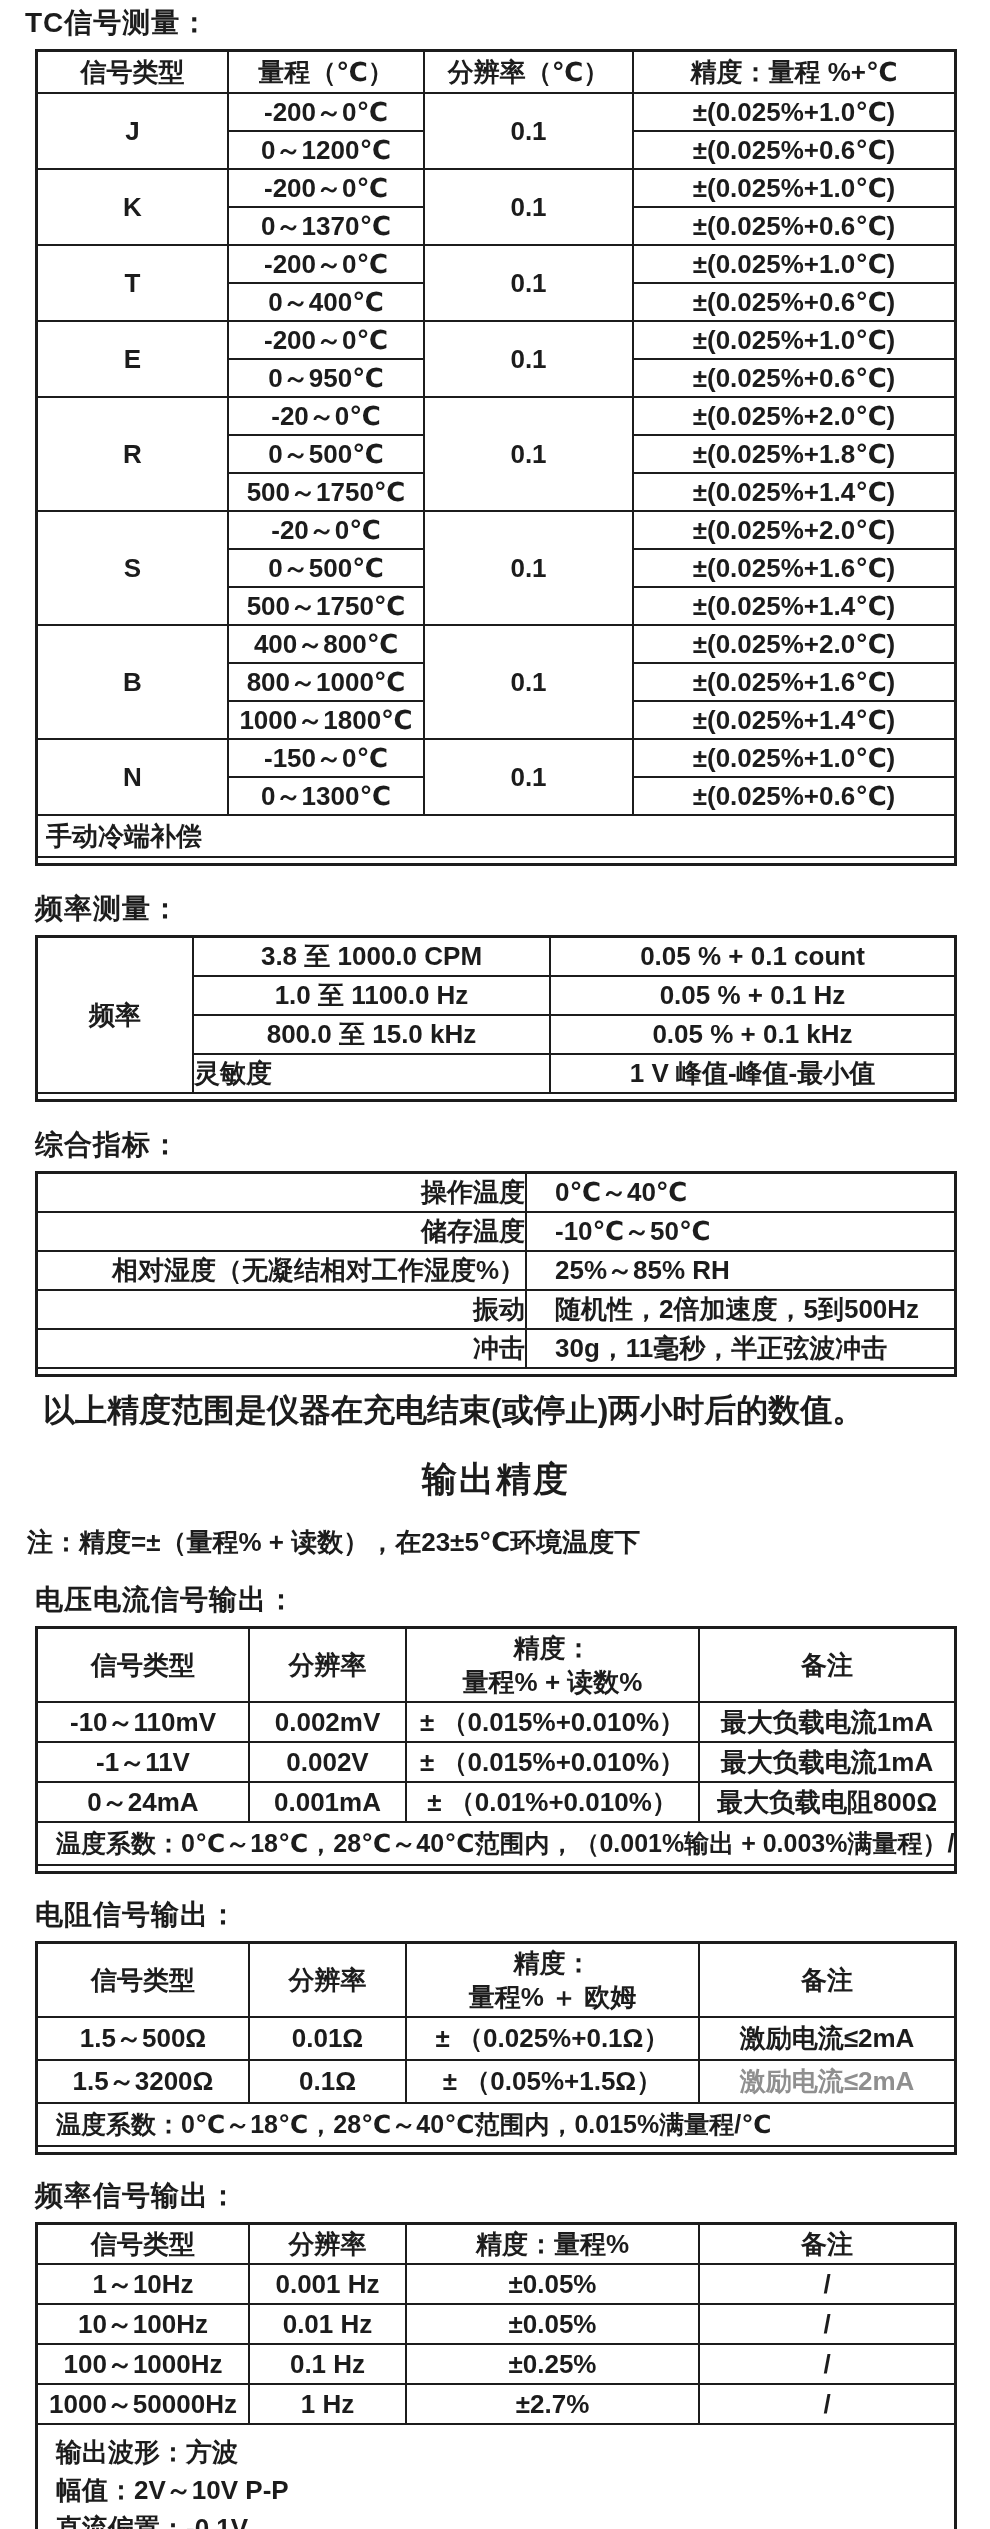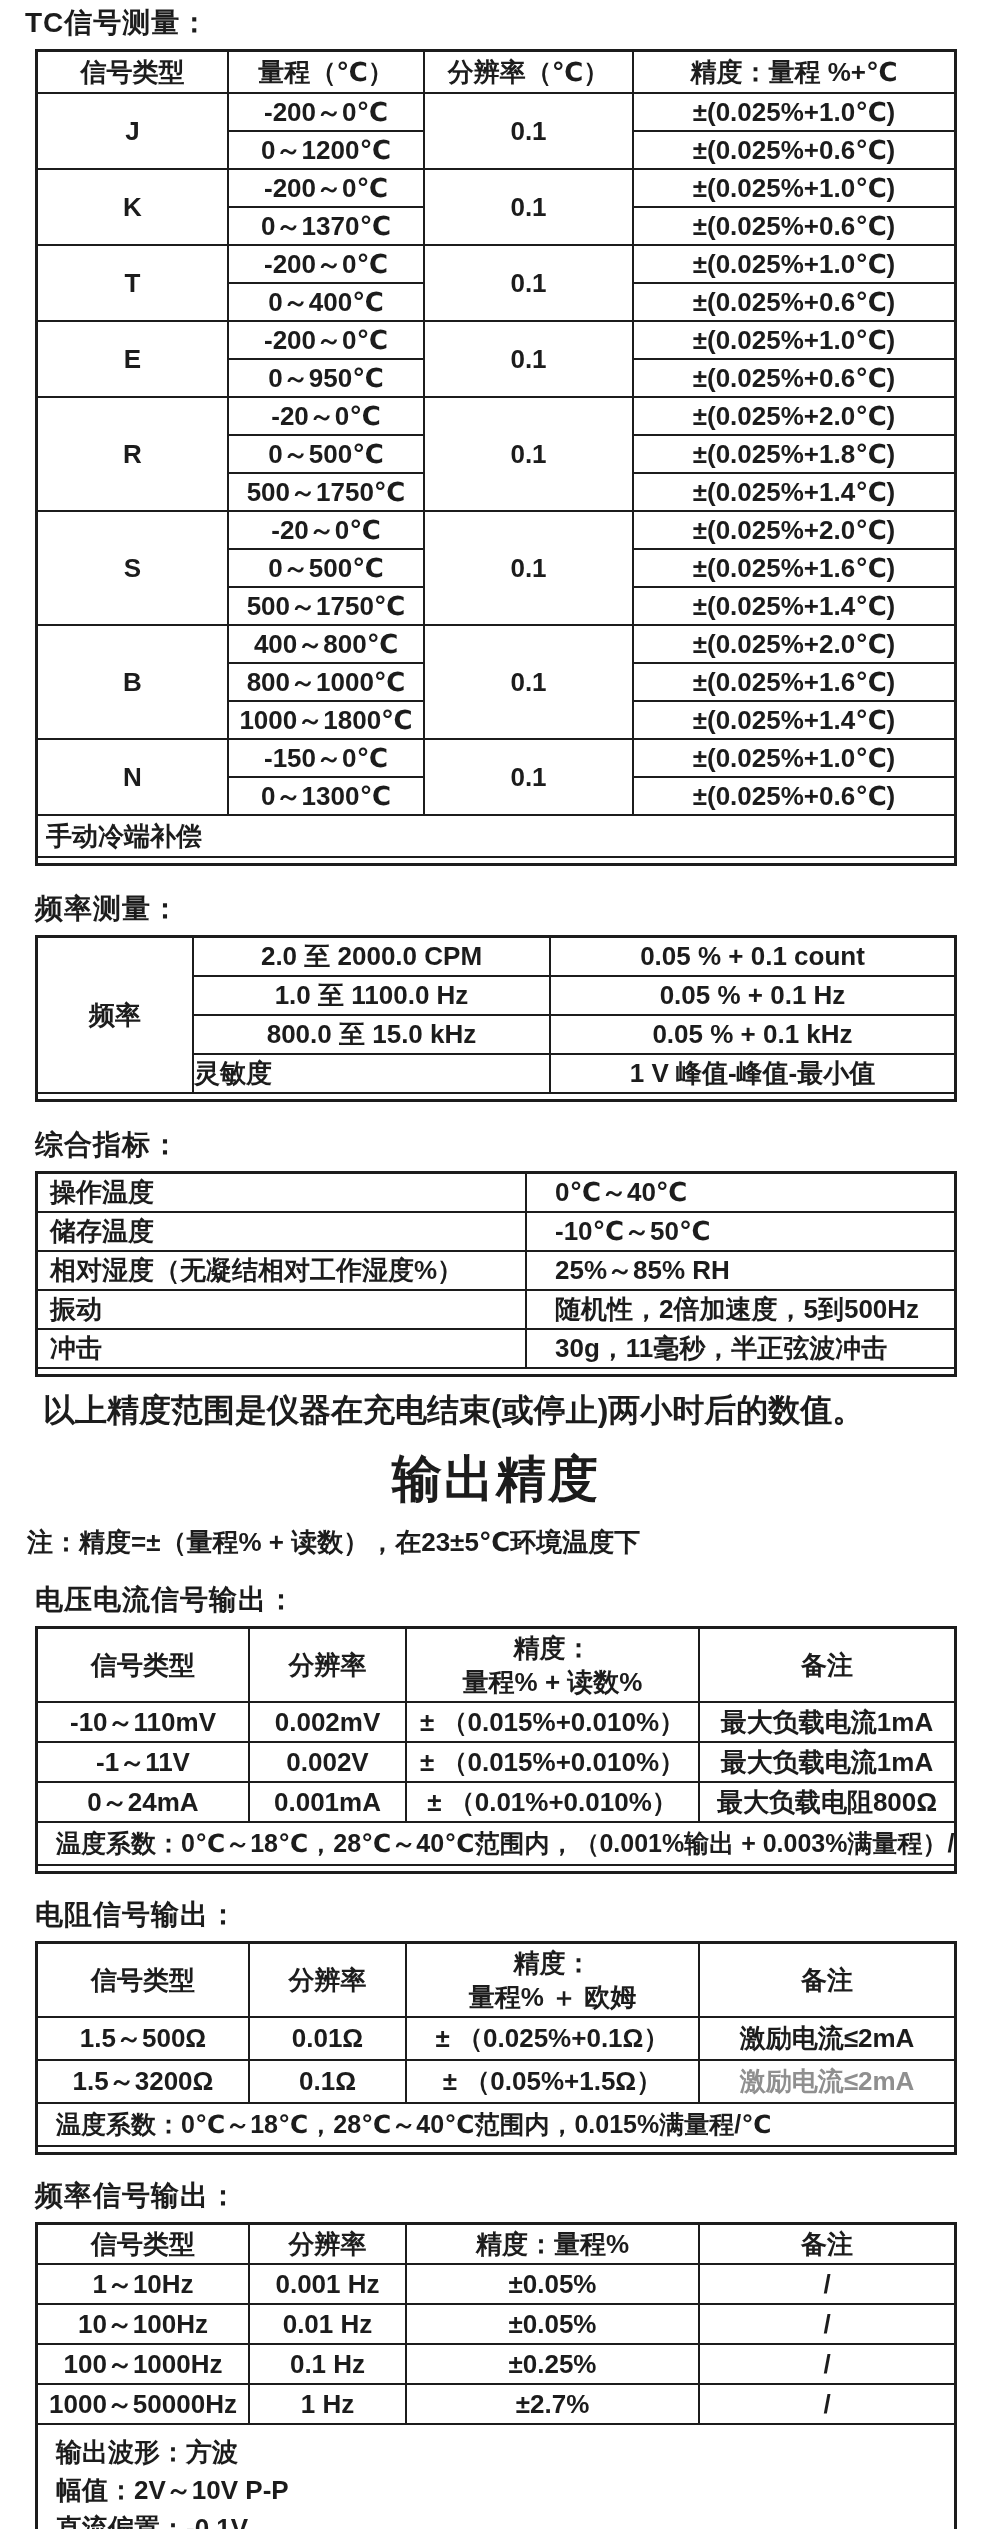--- a/index.html
+++ b/index.html
@@ -25,35 +25,35 @@
   th:last-child, td:last-child { border-right: none; }
   
   .tc-table th { height: 40px; }
   .tc-table td { height: 36px; }
   .tc-table td.span-row { height: 40px; text-align: left; padding-left: 8px; }
   
   .fm-table td { height: 37px; }
   .fm-table td.la { text-align: left; }
   
   .mx-table td { height: 37px; text-align: left; }
-  .mx-table td.lbl { padding-left: 12px; }
+  .mx-table td.lbl { padding-left: 12px; text-align: right; }
   .mx-table td.val { padding-left: 28px; }
   
   .out-table th { height: 38px; }
   .out-table th.h2 { height: 72px; }
   .out-table .hline { line-height: 34px; }
   .vi-table td.r { height: 38px; }
   .res-table td.r { height: 41px; }
   .fo-table td.r { height: 38px; }
   td.foot { text-align: left; padding-left: 18px; height: 41px; font-size: 25px; }
   td.foot-block { text-align: left; padding: 8px 0 8px 18px; height: auto; white-space: normal; }
   .foot-line { line-height: 38px; }
   .muted { color: #8f8f8f; }
   .note { font-size: 32px; line-height: 30px; margin: 18px 0 0 8px; }
-  .big-title { font-size: 50px; line-height: 52px; text-align: center; margin: 28px 0 0 0; letter-spacing: 2px; }
+  .big-title { font-size: 35px; line-height: 52px; text-align: center; margin: 28px 0 0 0; letter-spacing: 2px; }
   .sub-note { font-size: 26px; line-height: 30px; margin: 22px 0 0 -8px; }
   .first-title { margin-left: -10px; }
 </style>
 </head>
 <body>
 
 <div class="sec-title first-title">TC信号测量：</div>
 
 <div class="tblwrap">
 <table class="tc-table">
@@ -183,21 +183,21 @@
 <div class="tblwrap">
 <table class="fm-table">
   <colgroup>
         <col style="width:155px">
         <col style="width:357px">
         <col>
       </colgroup>
   <tbody>
   <tr>
     <td rowspan="4">频率</td>
-    <td>2.0 至 2000.0 CPM</td>
+    <td>3.8 至 1000.0 CPM</td>
     <td>0.05 % + 0.1 count</td>
   </tr>
   <tr>
     <td>1.0 至 1100.0 Hz</td>
     <td>0.05 % + 0.1 Hz</td>
   </tr>
   <tr>
     <td>800.0 至 15.0 kHz</td>
     <td>0.05 % + 0.1 kHz</td>
   </tr>

